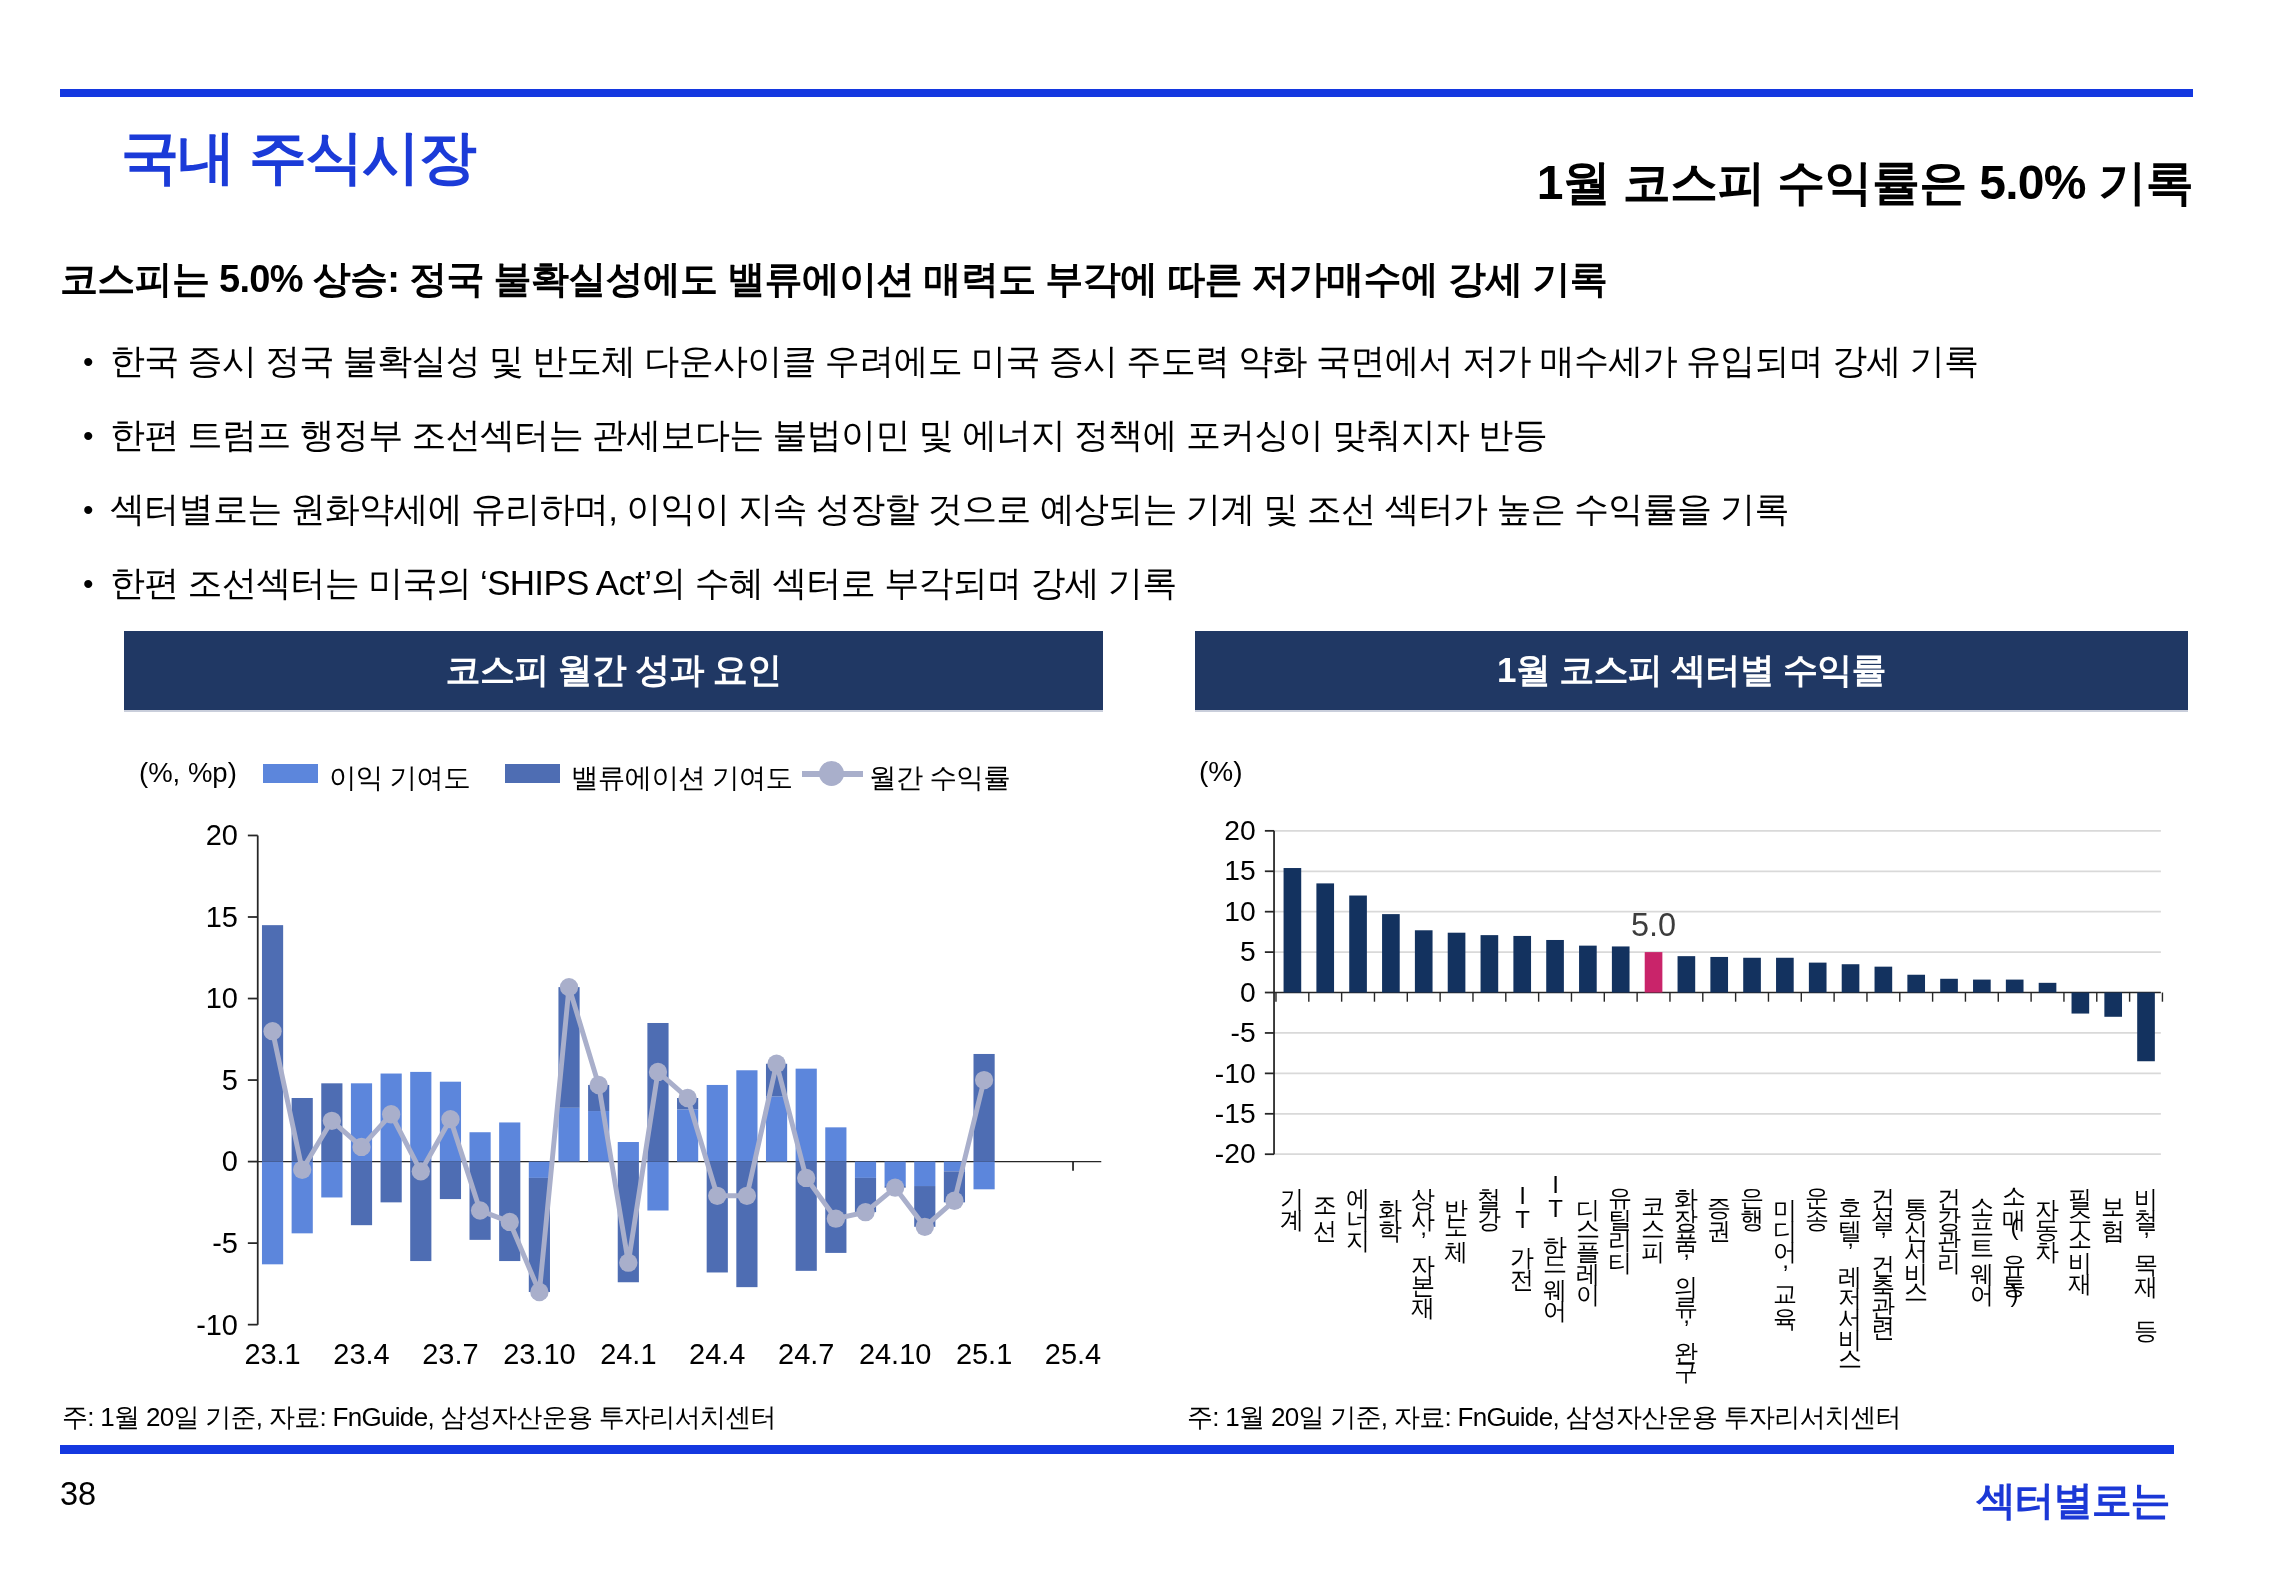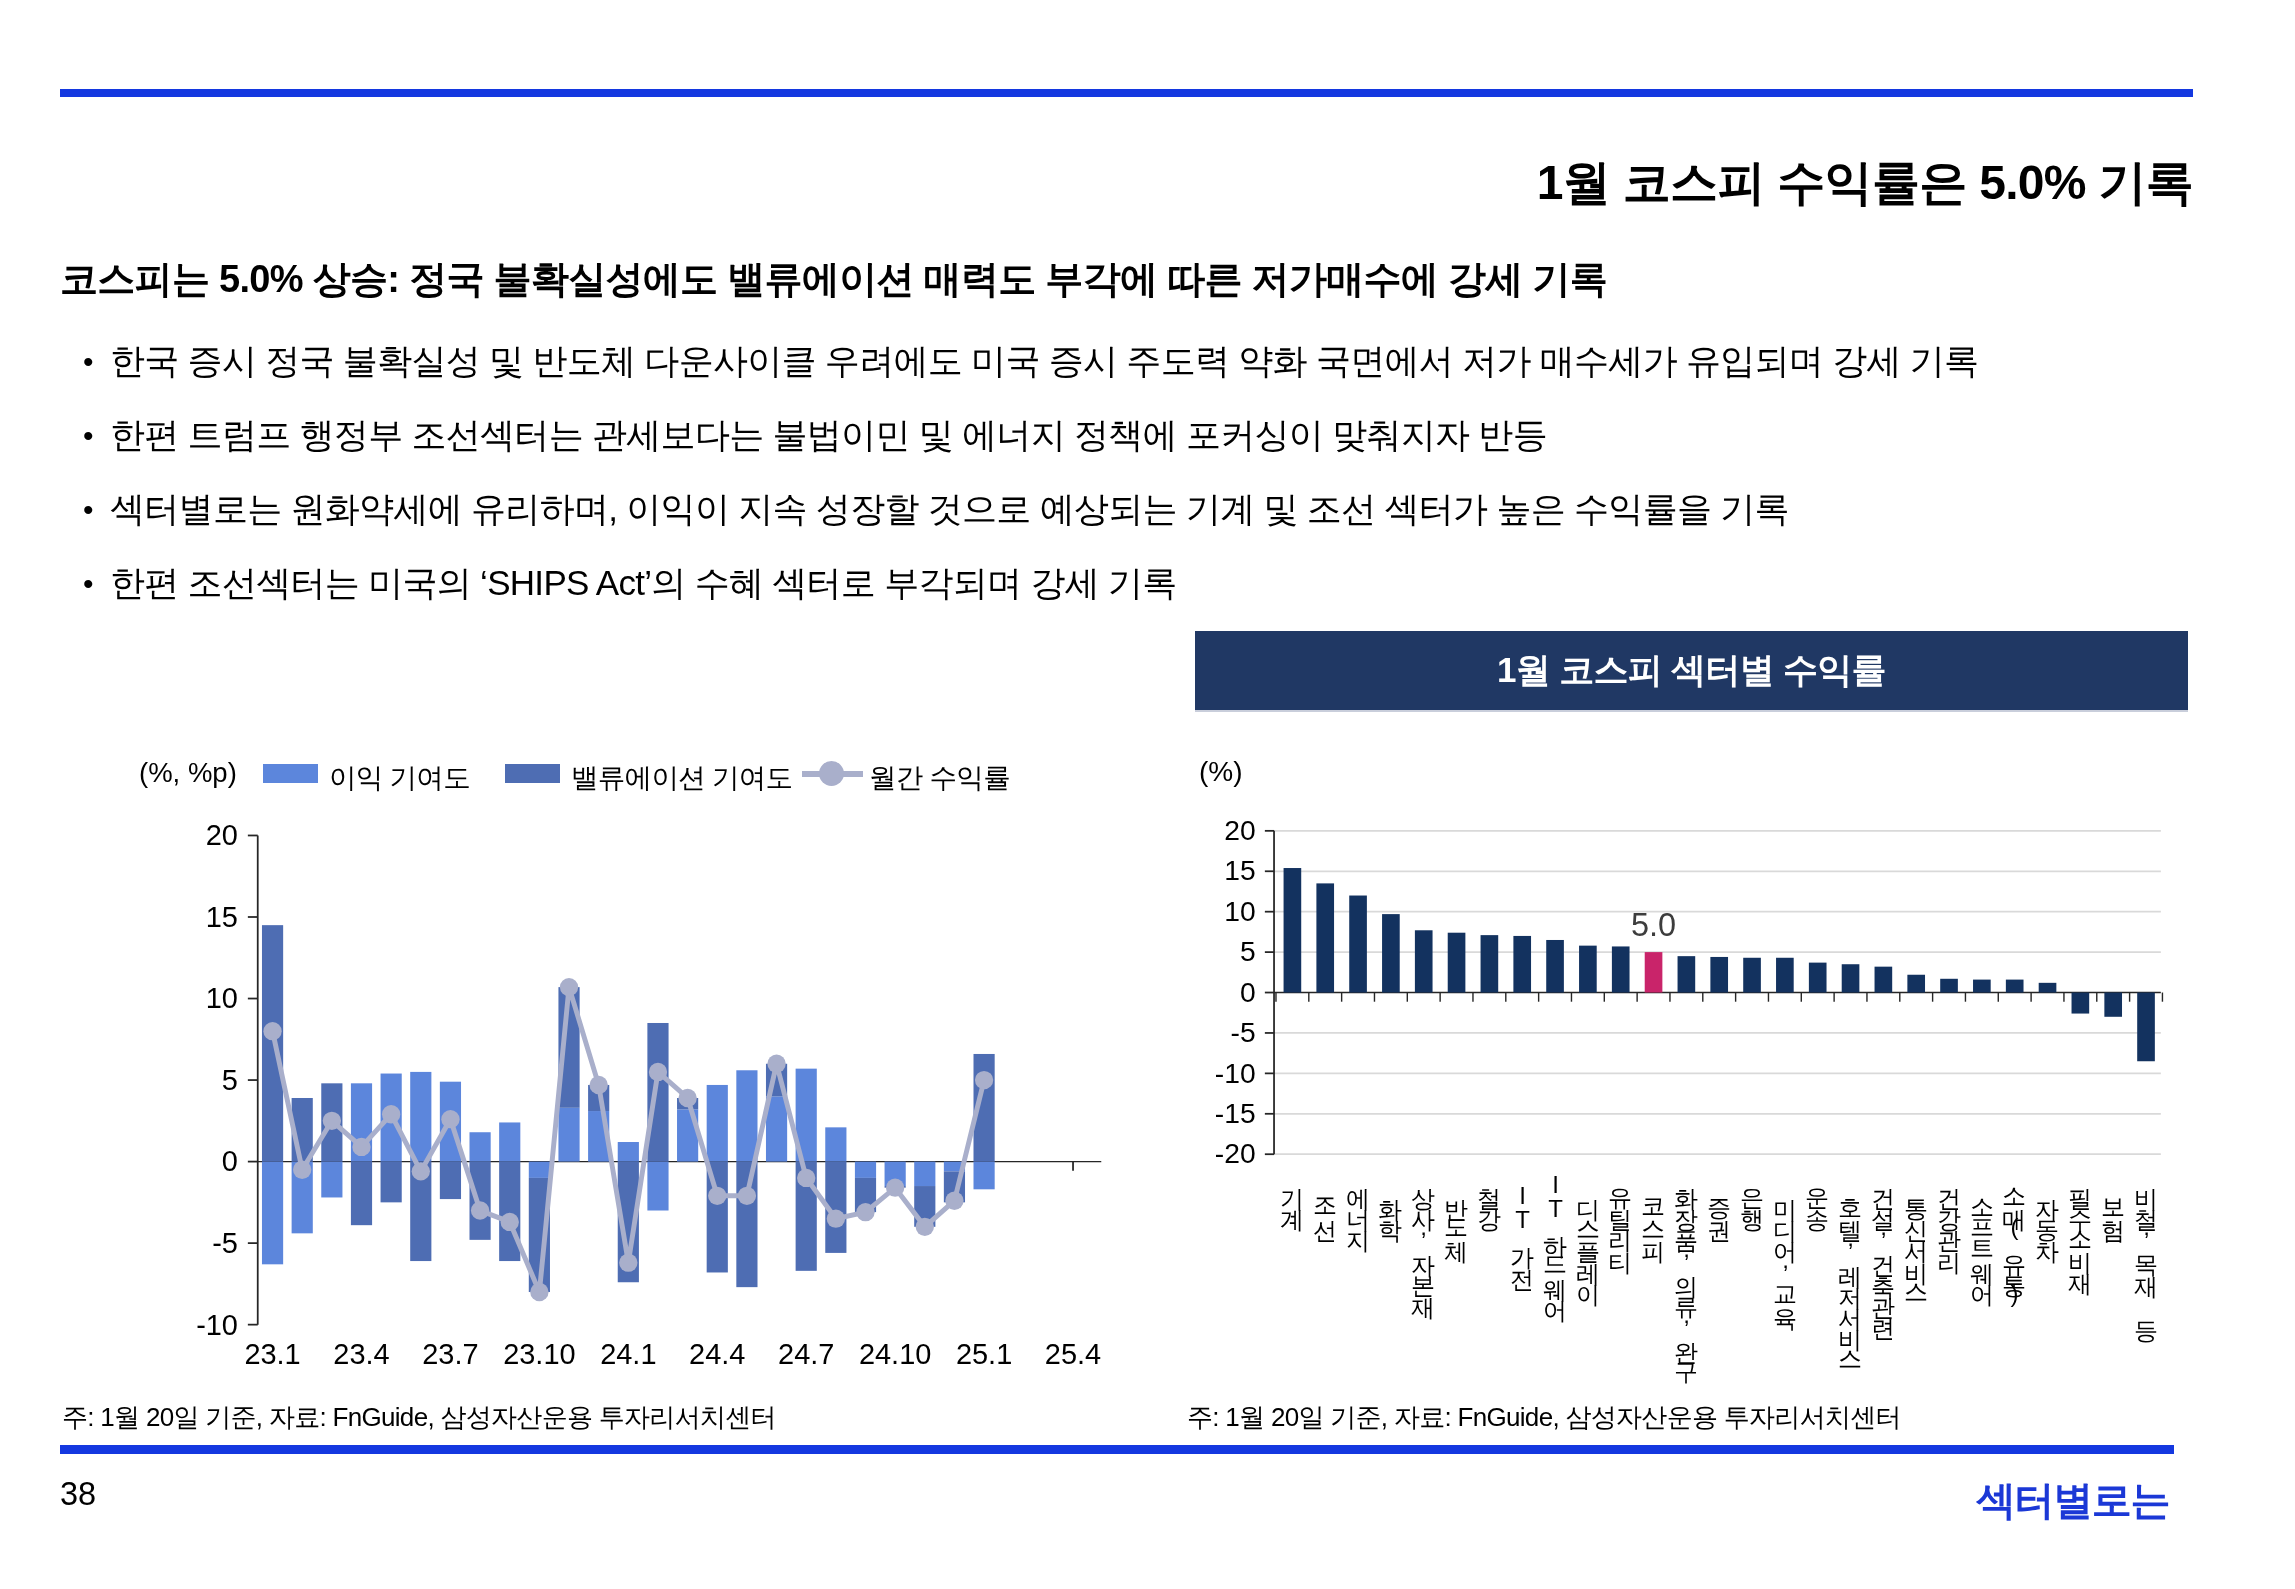--- a/index.html
+++ b/index.html
@@ -44,29 +44,31 @@
   .page-number{left:60px;top:1476px;font-size:32.5px;}
   .logo{right:126px;top:1473px;font-size:40px;font-weight:bold;color:#1B38D6;letter-spacing:-1.4px;}
   svg text{font-family:"Liberation Sans", sans-serif;}
 </style>
 </head>
 <body>
 
 <div class="page">
 
   <div class="abs top-rule"></div>
+  <div class="abs page-title">국내 주식시장</div>
   <div class="abs header-note">1월 코스피 수익률은 5.0% 기록</div>
 
   <div class="abs headline">코스피는 5.0% 상승: 정국 불확실성에도 밸류에이션 매력도 부각에 따른 저가매수에 강세 기록</div>
 
   <div class="abs bullet b0"><span class="dot">•</span><span>한국 증시 정국 불확실성 및 반도체 다운사이클 우려에도 미국 증시 주도력 약화 국면에서 저가 매수세가 유입되며 강세 기록</span></div>
   <div class="abs bullet b1"><span class="dot">•</span><span>한편 트럼프 행정부 조선섹터는 관세보다는 불법이민 및 에너지 정책에 포커싱이 맞춰지자 반등</span></div>
   <div class="abs bullet b2"><span class="dot">•</span><span>섹터별로는 원화약세에 유리하며, 이익이 지속 성장할 것으로 예상되는 기계 및 조선 섹터가 높은 수익률을 기록</span></div>
   <div class="abs bullet b3"><span class="dot">•</span><span>한편 조선섹터는 미국의 ‘SHIPS Act’의 수혜 섹터로 부각되며 강세 기록</span></div>
 
+  <div class="abs panel-title left">코스피 월간 성과 요인</div>
   <div class="abs panel-title right">1월 코스피 섹터별 수익률</div>
 
   <div class="abs legend-row">
     <span class="unit">(%, %p)</span>
     <span class="leg-swatch" style="left:203px;background:#5C86DC;"></span>
     <span class="leg-label" style="left:269px;">이익 기여도</span>
     <span class="leg-swatch" style="left:445px;background:#4E6DB3;"></span>
     <span class="leg-label" style="left:511px;">밸류에이션 기여도</span>
     <span class="leg-line" style="left:742px;"></span>
     <span class="leg-dot" style="left:759px;"></span>

